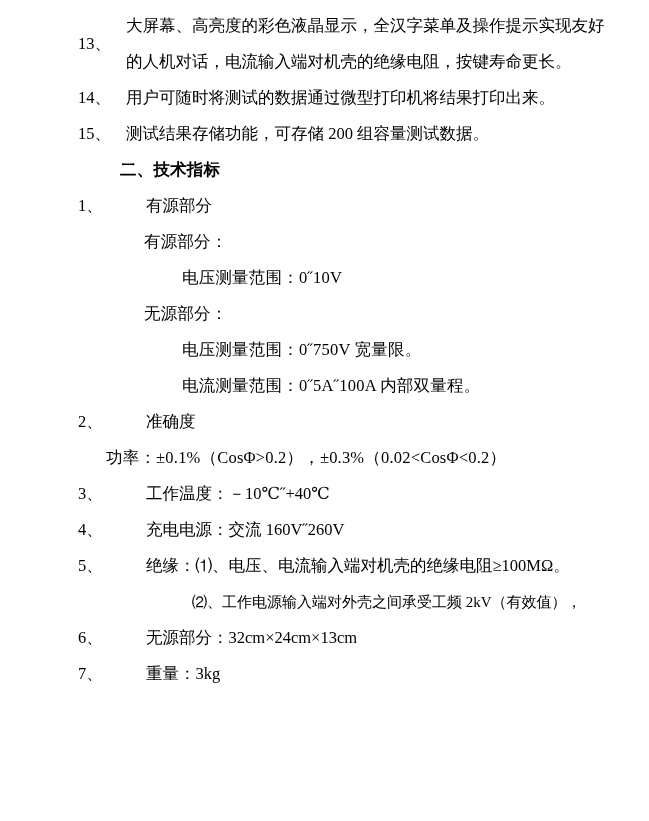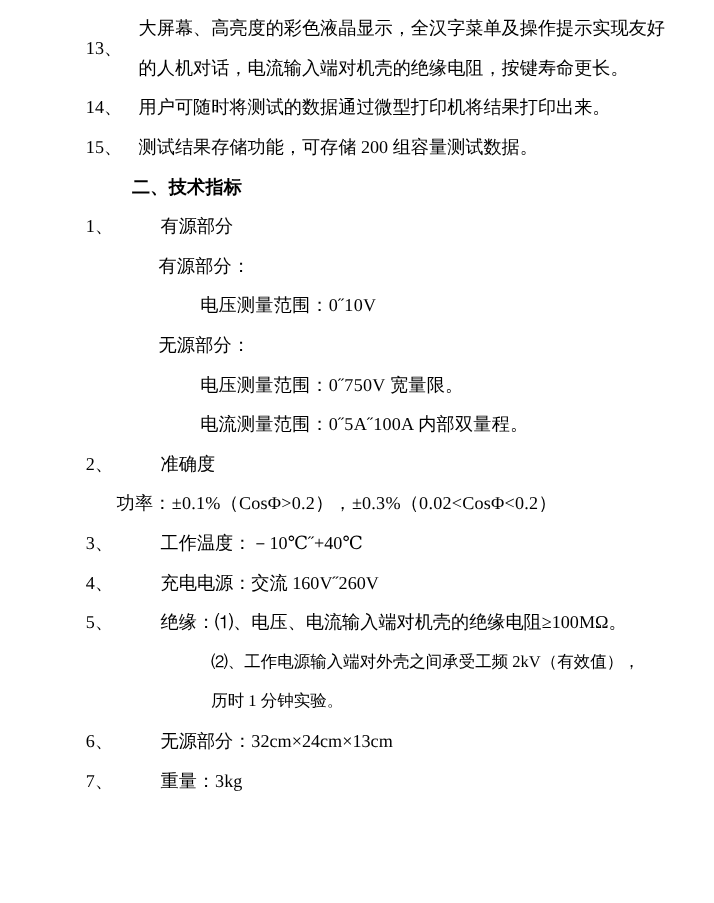--- a/index.html
+++ b/index.html
@@ -105,21 +105,20 @@
   <div class="row">
     <span class="num numw-2">4、</span>
     <span class="txt">充电电源：交流 160V˝260V</span>
   </div>
 
   <div class="row">
     <span class="num numw-2">5、</span>
     <span class="txt">绝缘：⑴、电压、电流输入端对机壳的绝缘电阻≥100MΩ。</span>
   </div>
   <div class="sub-cont">⑵、工作电源输入端对外壳之间承受工频 2kV（有效值），</div>
-  <div class="sub-cont">历时 1 分钟实验。</div>
 
   <div class="row">
     <span class="num numw-2">6、</span>
     <span class="txt">无源部分：32cm×24cm×13cm</span>
   </div>
 
   <div class="row">
     <span class="num numw-2">7、</span>
     <span class="txt">重量：3kg</span>
   </div>

